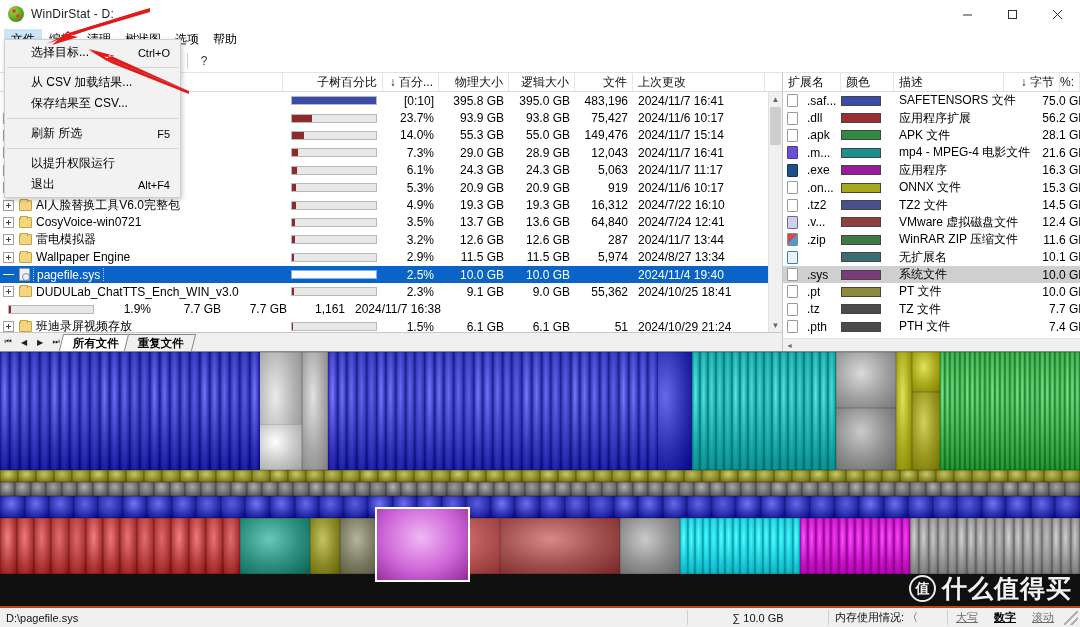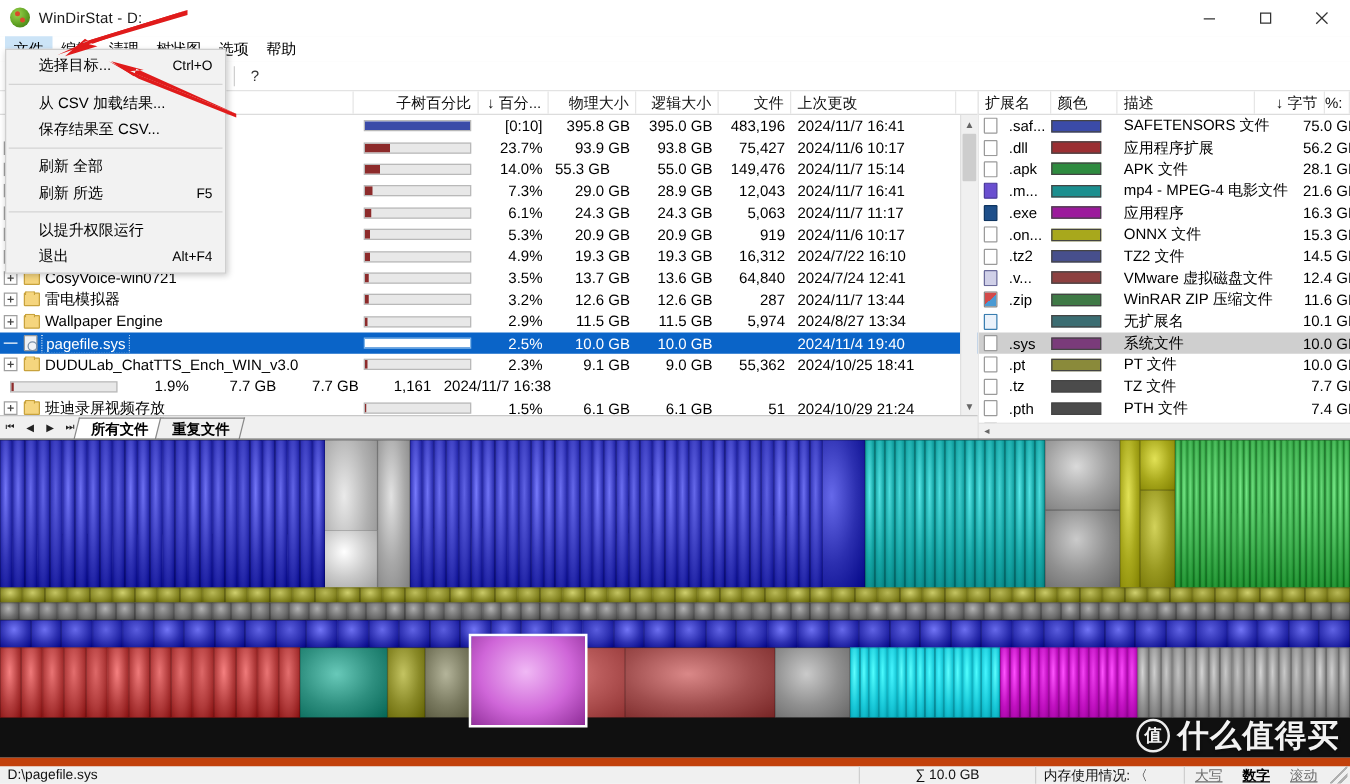--- a/index.html
+++ b/index.html
@@ -222,21 +222,21 @@
   .treemap {
     flex: 1 1 auto; position:relative; overflow:hidden;
     background:#101010;
     border-top: 1px solid #888;
   }
   .tm-tile { position:absolute; }
 
   
   .statusbar {
     height: 21px; min-height:21px;
-    background: #f0f0f0; border-top:7px solid #c2410c;
+    background: #f0f0f0; border-top:2px solid #c2410c;
     display:flex; align-items:center; font-size: 11px; color:#111;
   }
   .sb-cell { height: 19px; display:flex; align-items:center; padding: 0 6px; }
   .sb-div { width:1px; height:15px; background:#cfcfcf; }
   .sb-ind { width: 38px; justify-content:center; color:#6b6b6b;text-decoration:underline; }
   .sb-ind.on { color:#000; font-weight:bold; }
   .grip {
     width:14px; height:14px; margin-left:2px; margin-right:2px;
     background:
       linear-gradient(135deg, transparent 45%, #b0b0b0 45%, #b0b0b0 55%, transparent 55%),
@@ -407,21 +407,21 @@
                 <div class="exp"></div>
                 <div class="folder-ico"></div>
                 <span style="overflow: hidden; text-overflow: ellipsis; white-space: nowrap;"></span>
               </div>
               <div style="flex: 0 0 100px; width: 100px; padding: 0px 6px 0px 8px;">
                 <div class="pctbar">
                   <i style="width: 14%; background: rgb(141, 43, 43);"></i>
                 </div>
               </div>
               <div class="cell" style="flex: 0 0 56px; width: 56px; text-align: right; overflow: hidden;">14.0%</div>
-              <div class="cell" style="flex: 0 0 70px; width: 70px; overflow: hidden;">55.3 GB</div>
+              <div class="cell" style="flex: 0 0 70px; width: 70px; text-align: right; overflow: hidden;">55.3 GB</div>
               <div class="cell" style="flex: 0 0 66px; width: 66px; text-align: right; overflow: hidden;">55.0 GB</div>
               <div class="cell" style="flex: 0 0 58px; width: 58px; text-align: right; overflow: hidden;">149,476</div>
               <div class="cell" style="flex: 0 0 132px; width: 132px; text-align: left; overflow: hidden;">2024/11/7  15:14</div>
             </div>
             <div class="row">
               <div style="flex: 0 0 283px; width: 283px; display: flex; align-items: center; overflow: hidden; padding-right: 4px;">
                 <div class="exp"></div>
                 <div class="folder-ico"></div>
                 <span style="overflow: hidden; text-overflow: ellipsis; white-space: nowrap;"></span>
               </div>
@@ -1231,23 +1231,20 @@
       </div>
       <div class="dd-sep"></div>
       <div class="dd-item">
         <span>从 CSV 加载结果...</span>
       </div>
       <div class="dd-item">
         <span>保存结果至 CSV...</span>
       </div>
       <div class="dd-sep"></div>
       <div class="dd-item">
-        <span>刷新 全部</span>
-      </div>
-      <div class="dd-item">
         <span>刷新 所选</span>
         <span class="accel">F5</span>
       </div>
       <div class="dd-sep"></div>
       <div class="dd-item">
         <span>以提升权限运行</span>
       </div>
       <div class="dd-item">
         <span>退出</span>
         <span class="accel">Alt+F4</span>

